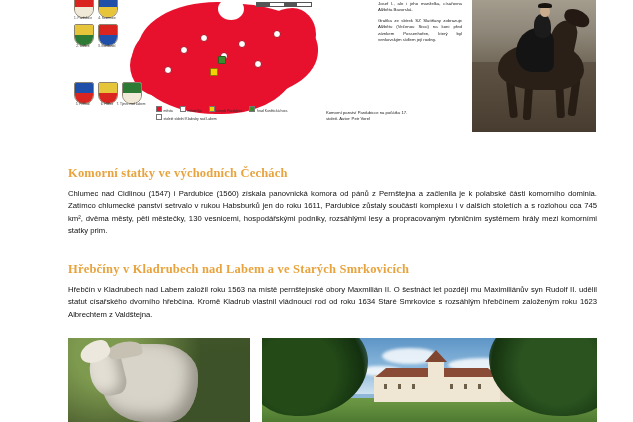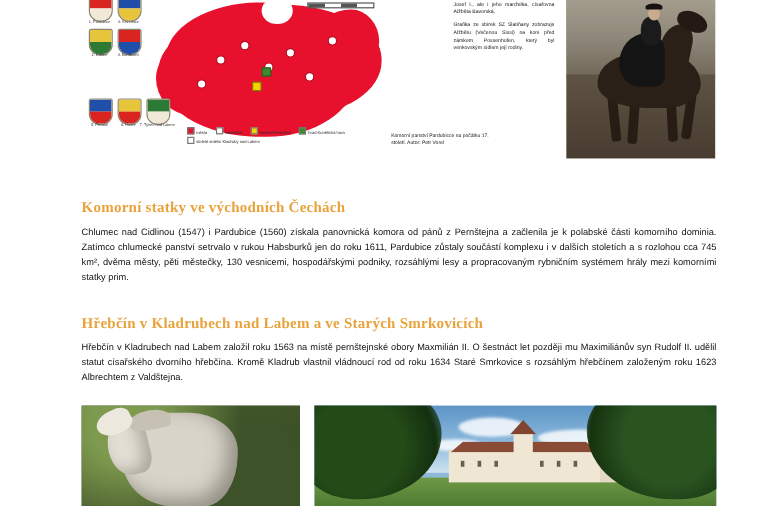--- a/index.html
+++ b/index.html
@@ -555,21 +555,21 @@
 
     <div class="map-caption">Komorní panství Pardubic­ce na počátku 17. století. Autor: Petr Vorel</div>
   </div>
 
   <div class="section" id="section-komorni">
     <h2 class="section-heading">Komorní statky ve východních Čechách</h2>
     <p class="section-body">Chlumec nad Cidlinou (1547) i Pardubice (1560) získala panovnická komora od pánů z Pernštejna a začlenila je k polabské části komorního dominia. Zatímco chlumecké panství setrvalo v rukou Habsburků jen do roku 1611, Pardubice zůstaly součástí komple­xu i v dalších stoletích a s rozlohou cca 745 km², dvěma městy, pěti městečky, 130 vesnicemi, hospodářskými podniky, rozsáhlými lesy a propracovaným rybničním systémem hrály mezi komorními statky prim.</p>
   </div>
 
   <div class="section" id="section-hrebciny">
-    <h2 class="section-heading">Hřebčín v Kladrubech nad Labem a ve Starých Smrkovicích</h2>
+    <h2 class="section-heading">Hřebčíny v Kladrubech nad Labem a ve Starých Smrkovicích</h2>
     <p class="section-body">Hřebčín v Kladrubech nad Labem založil roku 1563 na místě pernštejnské obory Maxmilián II. O šestnáct let později mu Maximili­ánův syn Rudolf II. udělil statut císařského dvorního hřebčína. Kromě Kladrub vlastnil vládnoucí rod od roku 1634 Staré Smrkovice s rozsáhlým hřebčínem založeným roku 1623 Albrechtem z Valdštejna.</p>
   </div>
 
   <div class="photo-statue">
     <div class="statue-bg"></div>
     <div class="statue-horse"></div>
     <div class="statue-neck"></div>
     <div class="statue-mane"></div>
     <div class="statue-head"></div>
   </div>

